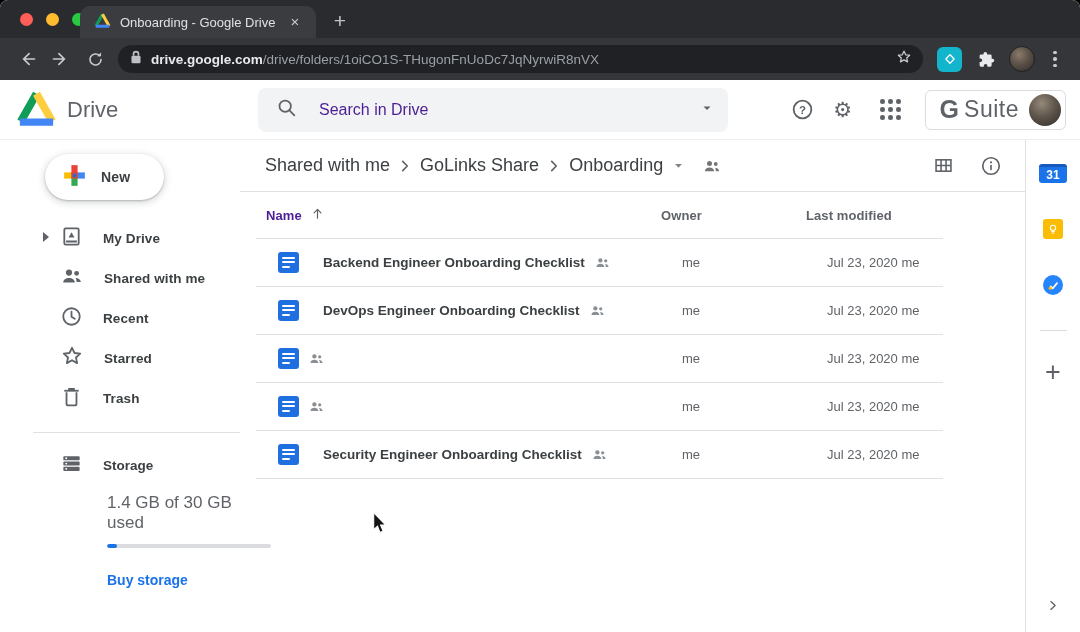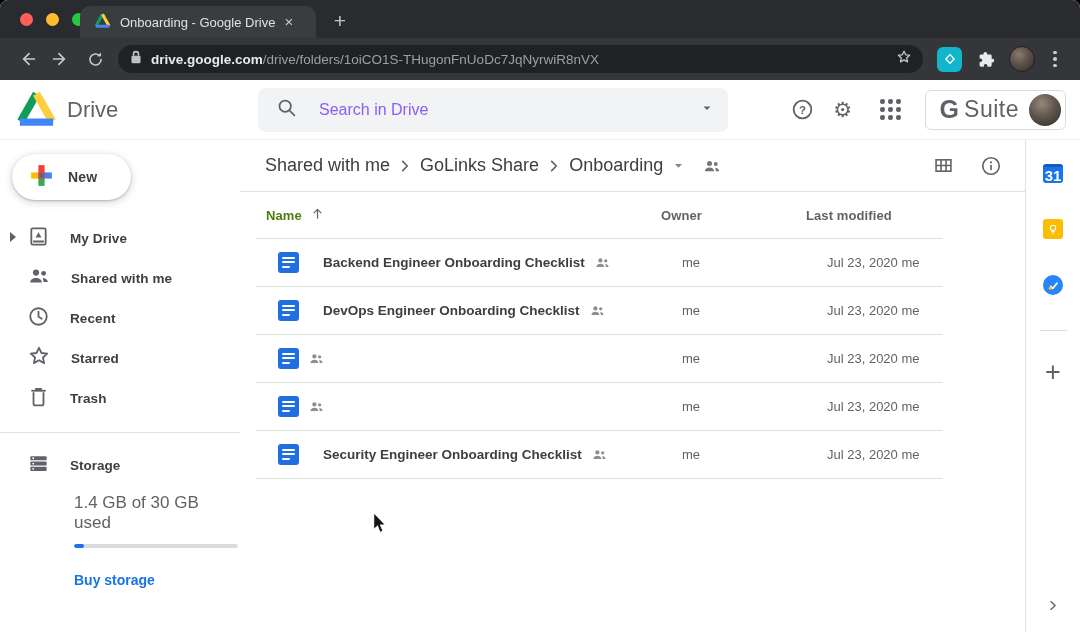--- a/index.html
+++ b/index.html
@@ -6,21 +6,21 @@
   html,body { width:1080px; height:632px; }
   body { font-family:"Liberation Sans", sans-serif; background:#000; }
   .browser { position:relative; width:1080px; height:632px; overflow:hidden; background:#fff; border-radius:8px 8px 0 0; }
 
   
   .tabstrip { position:relative; height:38px; background:#2a2b2e; }
   .traffic { position:absolute; top:12.5px; left:20px; display:flex; gap:13px; }
   .traffic span { width:13px; height:13px; border-radius:50%; display:block; }
   .tl-red{background:#ff5f57;} .tl-yellow{background:#febc2e;} .tl-green{background:#28c840;}
   .tab { position:absolute; left:80px; top:6px; width:236px; height:32px; background:#3b3c40;
-         border-radius:10px 10px 0 0; display:flex; align-items:center; padding:0 18px 0 14px; }
+         border-radius:10px 10px 0 0; display:flex; align-items:center; padding:0 12px 0 14px; }
   .tab-title { color:#dfe1e5; font-size:13px; margin-left:9px; flex:1; white-space:nowrap; overflow:hidden; }
   .tab-close { color:#c8cacc; font-size:15px; width:18px; height:18px; line-height:17px; text-align:center; border-radius:50%; }
   .newtab { position:absolute; left:326px; top:8px; width:28px; height:28px; color:#bdc1c6; font-size:21px;
             line-height:26px; text-align:center; border-radius:50%; font-weight:300; }
 
   
   .toolbar { height:42px; background:#35363a; display:flex; align-items:center; padding:0 10px; }
   .nav-btn { width:30px; height:30px; display:flex; align-items:center; justify-content:center; border-radius:50%; margin:0 2px; }
   .omnibox { flex:1; height:28px; background:#202124; border-radius:14px; margin:0 8px 0 6px;
              display:flex; align-items:center; padding:0 10px 0 12px; }
@@ -31,34 +31,34 @@
   .tb-ico { width:30px; height:30px; display:flex; align-items:center; justify-content:center; margin:0 3px; }
   .avatar-sm { width:26px; height:26px; border-radius:50%; background:radial-gradient(circle at 38% 32%, #8a7a6a 0%, #5c5148 45%, #2d2a27 100%); border:1px solid #222; }
   .kebab { display:flex; flex-direction:column; gap:3px; align-items:center; width:24px; }
   .kebab i { width:3.4px; height:3.4px; background:#c7cacd; border-radius:50%; }
 
   
   .drive-header { height:60px; background:#fff; display:flex; align-items:center; border-bottom:1px solid #eeeeee; position:relative; }
   .logo-wrap { display:flex; align-items:center; width:240px; padding-left:16px; }
   .app-name { font-size:22px; color:#5f6368; margin-left:10px; }
   .searchbar { width:470px; height:44px; background:#f1f3f4; border-radius:8px; display:flex; align-items:center; padding:0 14px 0 18px; margin-left:18px; }
-  .search-ph { color:#8b5cf6; font-size:16px; margin-left:22px; flex:1; }
+  .search-ph { color:#4c1d95; font-size:16px; margin-left:22px; flex:1; }
   .hdr-right { position:absolute; right:14px; display:flex; align-items:center; }
   .hdr-ico { width:40px; height:40px; display:flex; align-items:center; justify-content:center; border-radius:50%; }
   .gear-glyph { font-family:"DejaVu Sans", sans-serif; font-size:21px; color:#5f6368; }
   .apps-grid { display:grid; grid-template-columns:repeat(3,4.5px); grid-template-rows:repeat(3,4.5px); gap:3.5px; }
   .apps-grid i { background:#5f6368; border-radius:50%; }
   .suite-box { display:flex; align-items:center; border:1px solid #dadce0; border-radius:6px; height:40px; padding:0 4px 0 14px; margin-left:14px; }
   .suite-g { font-size:25px; color:#5f6368; font-weight:bold; margin-right:5px; }
   .suite-txt { font-size:23px; color:#5f6368; letter-spacing:.5px; }
   .avatar-lg { width:32px; height:32px; border-radius:50%; margin-left:10px; background:radial-gradient(circle at 40% 30%, #96897b 0%, #60564c 45%, #2f2c29 100%); }
 
   
   .page-body { display:flex; height:492px; }
-  .sidebar { width:240px; flex:none; padding-top:12px; position:relative; }
+  .sidebar { width:240px; flex:none; padding-top:12px; position:relative;padding-left:33px; }
   .new-btn { margin:2px 0 18px 12px; width:119px; height:46px; background:#fff; border-radius:24px;
              box-shadow:0 1px 2px rgba(60,64,67,.3), 0 2px 6px 2px rgba(60,64,67,.15);
              display:flex; align-items:center; padding-left:15px; }
   .new-label { font-size:14px; color:#3c4043; font-weight:bold; margin-left:12px; letter-spacing:.2px; }
   .nav-item { height:40px; display:flex; align-items:center; padding-left:27px; position:relative; }
   .nav-item .lbl { font-size:13.5px; color:#3c4043; font-weight:bold; margin-left:20px; letter-spacing:.1px; }
   .expander { position:absolute; left:10px; top:14px; width:0; height:0; border-left:6px solid #5f6368; border-top:5px solid transparent; border-bottom:5px solid transparent; }
   .side-divider { border:none; border-top:1px solid #e0e0e0; margin:14px 0 14px 0; }
   .storage-row { height:36px; display:flex; align-items:center; padding-left:27px; }
   .storage-row .lbl { font-size:13.5px; color:#3c4043; font-weight:bold; margin-left:20px; }
@@ -73,39 +73,39 @@
   .crumb { font-size:18px; color:#3c4043; white-space:nowrap; }
   .crumb-sep { margin:0 4px; display:flex; align-items:center; }
   .crumb-caret { margin-left:8px; display:flex; align-items:center; }
   .crumb-people { margin-left:16px; display:flex; align-items:center; }
   .crumb-spacer { flex:1; }
   .view-ico { width:40px; height:40px; display:flex; align-items:center; justify-content:center; border-radius:50%; }
 
   .table-wrap { margin-left:16px; width:687px; }
   .thead { height:47px; display:flex; align-items:center; border-bottom:1px solid #e0e0e0; padding-left:10px; }
   .th { font-size:13px; font-weight:bold; letter-spacing:.1px; }
-  .th-name { color:#4d7c0f; width:395px; display:flex; align-items:center; gap:8px; }
+  .th-name { color:#4c1d95; width:395px; display:flex; align-items:center; gap:8px; }
   .th-owner { color:#5f6368; width:137px; }
   .th-modified { color:#5f6368; flex:1; padding-left:8px; }
   .file-row { height:48px; display:flex; align-items:center; border-bottom:1px solid #e0e0e0; padding-left:22px; }
   .cell-name { width:383px; display:flex; align-items:center; min-width:0; }
   .fname { font-size:13.5px; color:#3c4043; font-weight:bold; margin-left:24px; white-space:nowrap; overflow:hidden; }
   .shared-badge { margin-left:9px; flex:none; display:flex; }
   .cell-owner { width:137px; font-size:13px; color:#5f6368; }
   .cell-modified { flex:1; font-size:13px; color:#5f6368; padding-left:8px; }
   .docs-ico { width:21px; height:21px; background:#1f6fe0; border-radius:3px; flex:none; position:relative; }
   .docs-ico i { position:absolute; left:4px; height:2.2px; background:#fff; border-radius:1px; }
   .docs-ico i:nth-child(1){ top:4.5px; width:13px; }
   .docs-ico i:nth-child(2){ top:9.2px; width:13px; }
   .docs-ico i:nth-child(3){ top:13.9px; width:8px; }
 
   
   .rightbar { width:55px; flex:none; border-left:1px solid #e0e0e0; position:relative; }
   .rail-ico { position:absolute; left:50%; transform:translateX(-50%); }
-  .cal-ico { top:24px; width:20px; height:19px; background:#1a73e8; border-radius:3px; color:#fff; font-size:15px; font-weight:bold;
+  .cal-ico { top:24px; width:28px; height:19px; background:#1a73e8; border-radius:3px; color:#fff; font-size:12px; font-weight:bold;
              display:flex; align-items:center; justify-content:center; border-top:3px solid #185abc; }
   .keep-ico { top:79px; width:20px; height:20px; background:#fbbc04; border-radius:3px; display:flex; align-items:center; justify-content:center; }
   .tasks-ico { top:135px; width:20px; height:20px; background:#2684fc; border-radius:50%; display:flex; align-items:center; justify-content:center; position:absolute; }
   .rail-divider { position:absolute; top:190px; left:14px; width:27px; border:none; border-top:1px solid #dadce0; }
   .rail-plus { top:218px; color:#5f6368; font-size:27px; font-weight:300; line-height:28px; }
   .rail-chevron { position:absolute; bottom:14px; left:50%; transform:translateX(-50%); }
 
   
   .cursor { position:absolute; left:371px; top:512px; z-index:50; pointer-events:none; }
 </style>

